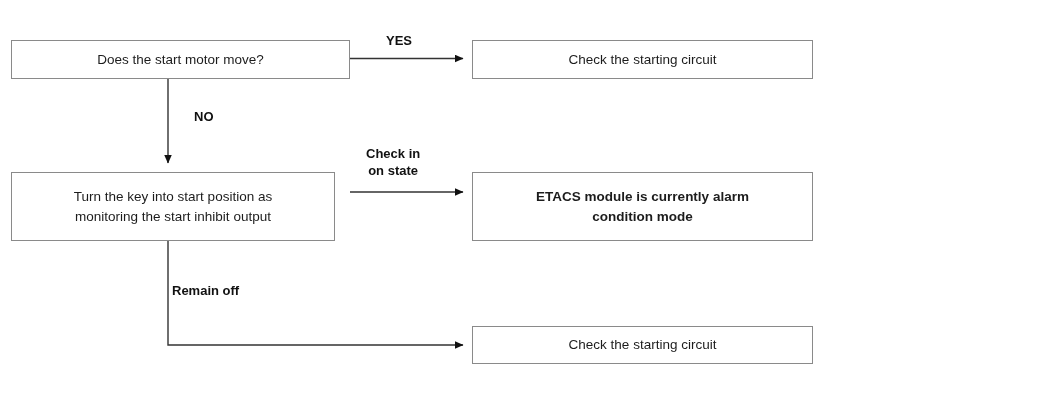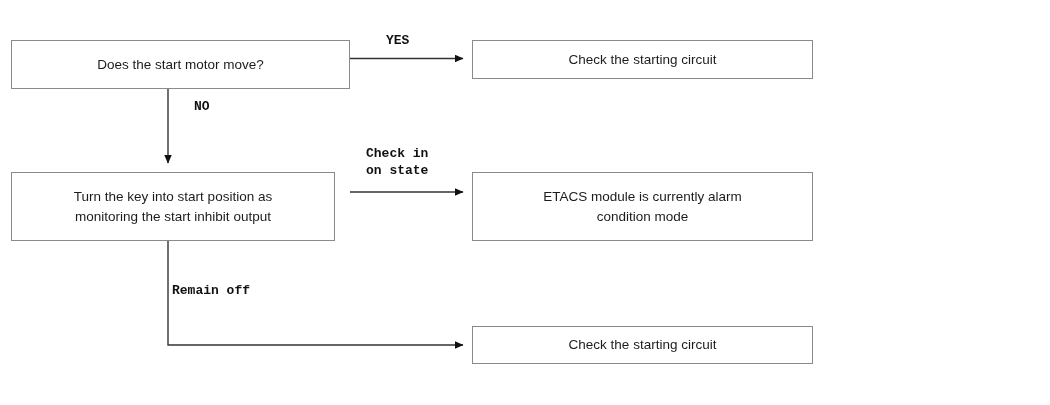--- a/index.html
+++ b/index.html
@@ -39,37 +39,36 @@
     font-size: 13.5px;
     line-height: 1.42;
     color: #1c1c1c;
     padding: 2px 6px;
   }
   .node span {
     display: block;
     white-space: pre-line;
   }
   
-  #node-q1      { left: 11px;  top: 40px;  width: 339px; height: 49px; }
+  #node-q1      { left: 11px;  top: 40px;  width: 339px; height: 39px; }
   #node-yes-out { left: 472px; top: 40px;  width: 341px; height: 39px; }
   #node-q2      { left: 11px;  top: 172px; width: 324px; height: 69px; }
-  #node-etacs   { left: 472px; top: 172px; width: 341px; height: 69px; }
+  #node-etacs   { left: 472px; top: 172px; width: 341px; height: 69px; font-weight: bold; }
   #node-remain-out { left: 472px; top: 326px; width: 341px; height: 38px; }
 
   .edge-label {
     position: absolute;
     font-size: 13px;
     font-weight: bold;
     color: #111111;
     line-height: 1.3;
     white-space: pre-line;
-    font-family: Liberation Mono, monospace;
   }
   #label-yes       { left: 386px; top: 33px; }
-  #label-no        { left: 175px; top: 99px; padding-left: 19px; }
+  #label-no        { left: 175px; top: 109px; padding-left: 19px; }
   #label-change-in { left: 366px; top: 146px; text-align: center; }
   #label-remain-off{ left: 172px; top: 283px; }
 </style>
 </head>
 <body>
 
 <div id="flowchart-root">
 
   <svg class="connectors" viewBox="0 0 1050 405" xmlns="http://www.w3.org/2000/svg">
     <defs>

